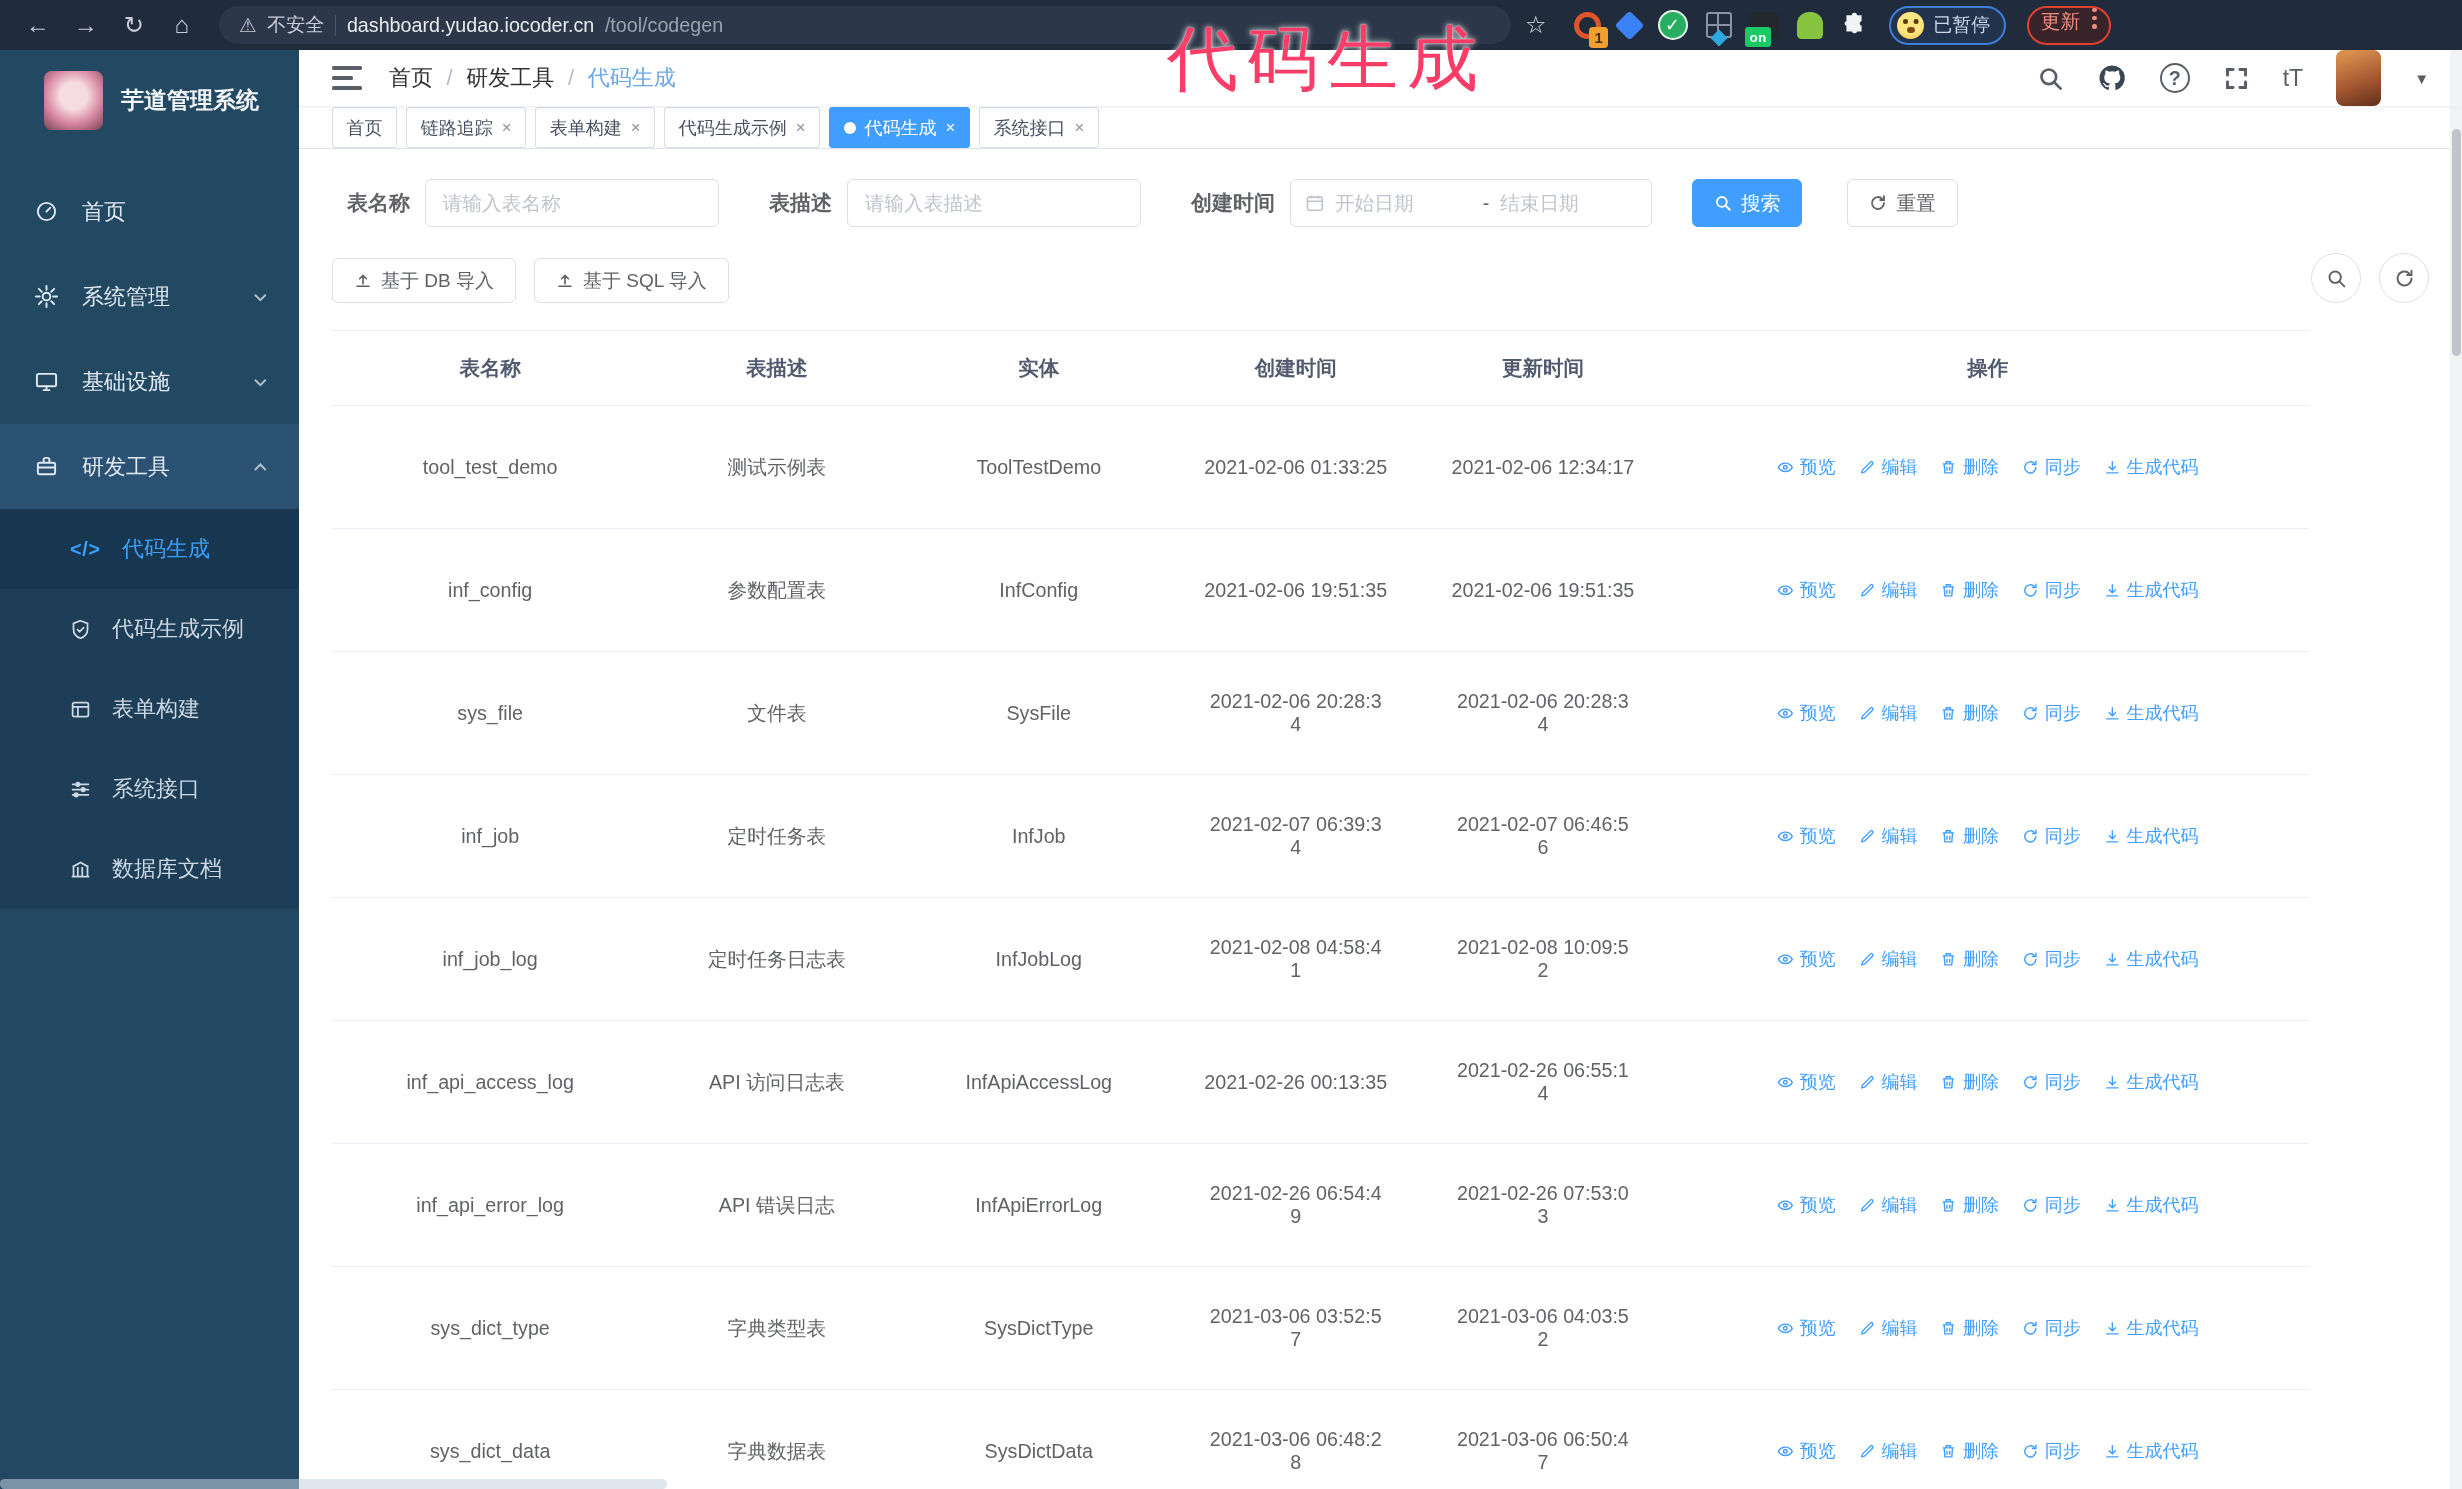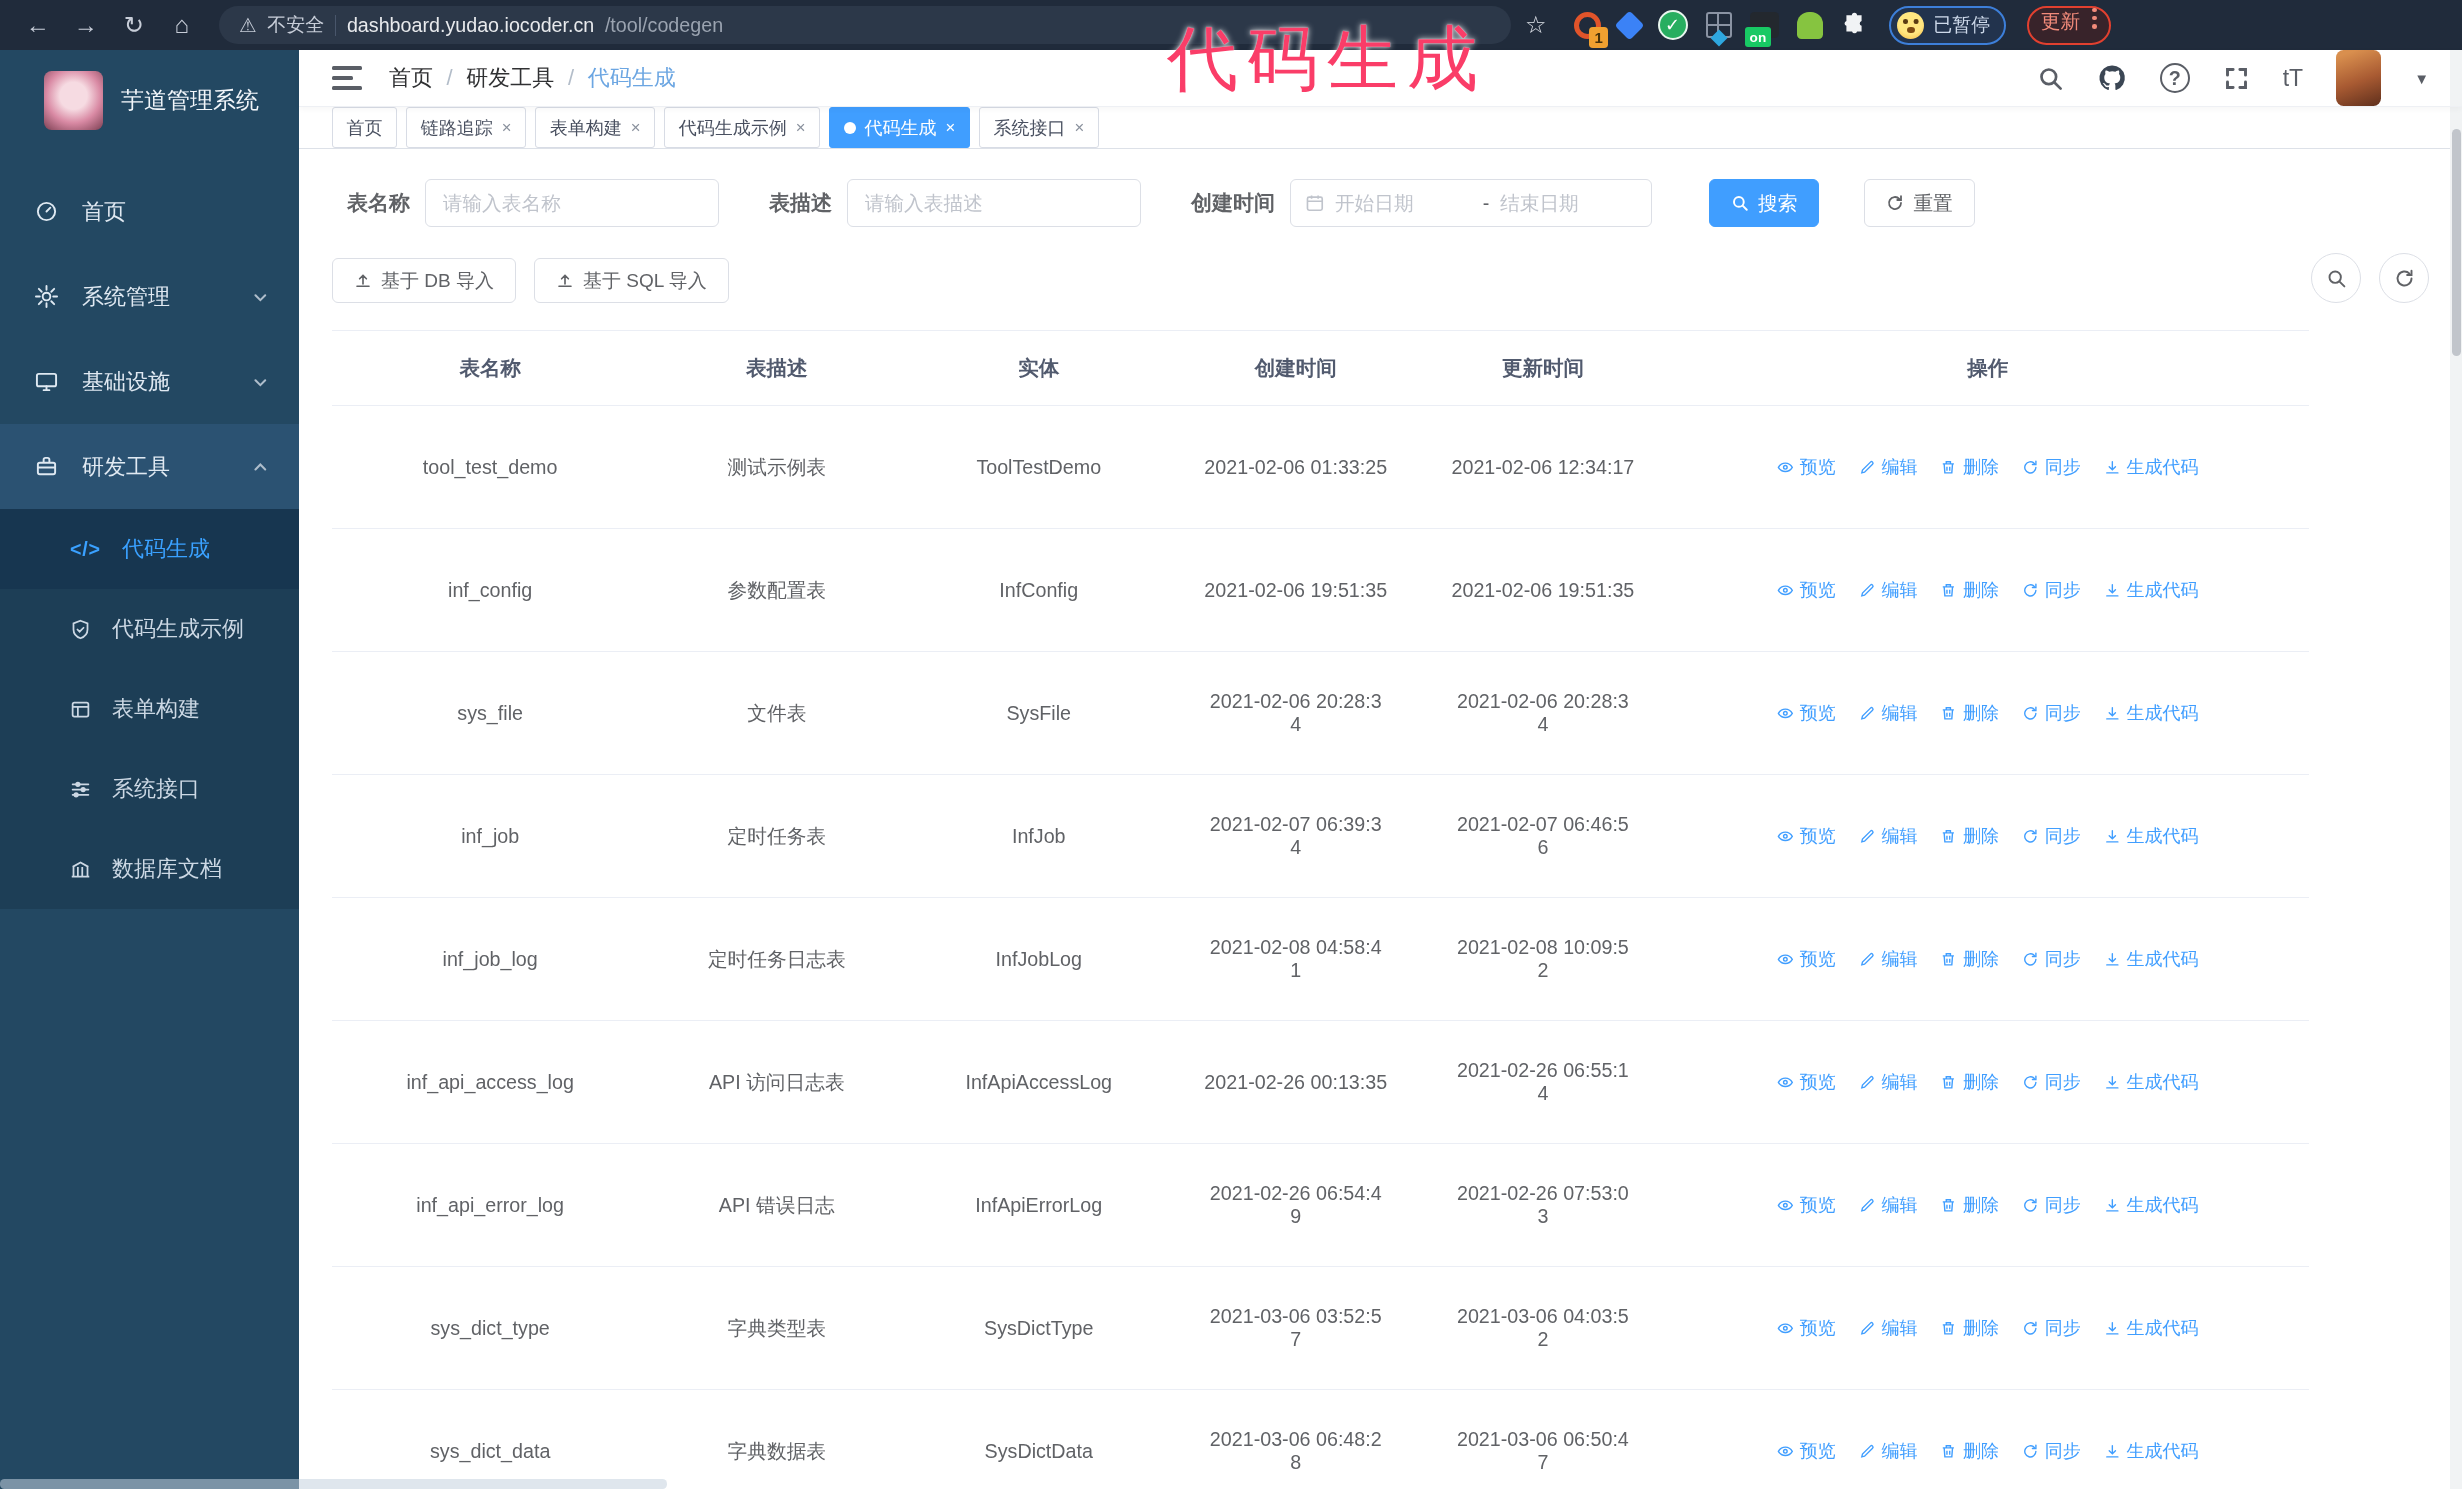--- a/index.html
+++ b/index.html
@@ -49,21 +49,21 @@
   .update-pill span { color:#f08a7a; font-size:19.7px; }
   .kebab { display:flex; flex-direction:column; gap:3.8px; }
   .kebab i { width:4.5px; height:4.5px; border-radius:50%; background:#f08a7a; }
 
   
   .app { display:flex; height:1440px; }
   .sidebar { width:299px; background:#234862; flex:none; display:flex; flex-direction:column; }
   .logo-row { display:flex; align-items:center; gap:18px; padding:21px 0 19.7px 44px; }
   .logo-img { width:59px; height:59px; border-radius:7.6px; flex:none;
     background:radial-gradient(circle at 50% 42%, #f6dbe2 30%, #d98aa4 60%, #7c3f52); }
-  .logo-title { color:#f2f6fa; font-size:23px; font-weight:400; }
+  .logo-title { color:#f2f6fa; font-size:23px; font-weight:700; }
   .menu { margin-top:19.7px; }
   .m-item { height:85px; display:flex; align-items:center; padding:0 30px 0 35px; gap:24px; color:#e0e9f2; font-size:22px; }
   .m-item svg { flex:none; }
   .m-item .lbl { flex:1; }
   .m-item.parent-active { background:#2b5272; }
   .submenu { background:#1d3e56; }
   .s-item { height:80px; display:flex; align-items:center; padding-left:70px; gap:21px; color:#ccd8e4; font-size:22px; }
   .s-item.active { color:#3aa1ff; background:#173650; }
   .code-glyph { font-size:19.7px; letter-spacing:0.8px; font-weight:700; }
 
@@ -99,21 +99,21 @@
   .f-label:first-child { margin-left:15px; }
   .t-input { width:294px; height:48px; border:1.5px solid #dcdfe6; border-radius:6px; padding:0 16.7px;
     font-size:19.7px; color:#606266; outline:none; font-family:inherit; }
   .t-input::placeholder { color:#c0c4cc; }
   .d-range { width:362px; height:48px; border:1.5px solid #dcdfe6; border-radius:6px; display:flex;
     align-items:center; padding:0 13.6px; gap:10.6px; color:#c0c4cc; font-size:19.7px; }
   .d-range .ph { flex:1; }
   .d-range .sep { color:#606266; }
   .btn { height:48px; border-radius:6px; display:inline-flex; align-items:center; gap:9px;
     font-size:19.7px; padding:0 21px; border:1.5px solid #dcdfe6; background:#fff; color:#606266; }
-  .btn.primary { background:#409eff; border-color:#409eff; color:#fff; margin-left:42px; }
+  .btn.primary { background:#409eff; border-color:#409eff; color:#fff; margin-left:25px; }
   .btn.reset { margin-left:30px; }
 
   .toolbar { margin-top:26px; display:flex; align-items:flex-end; gap:18px; }
   .btn.plain { height:45px; font-size:19px; }
   .circles { margin-left:auto; display:flex; gap:18px; }
   .circle-btn { width:50px; height:50px; border-radius:50%; border:1.5px solid #dcdfe6; background:#fff;
     display:flex; align-items:center; justify-content:center; }
 
   table.grid { margin-top:27px; width:1977px; border-collapse:collapse; table-layout:fixed; }
   table.grid th { font-size:20.5px; color:#515a6e; font-weight:700; padding:23px 4.5px; border-top:1.5px solid #ebeef5;

